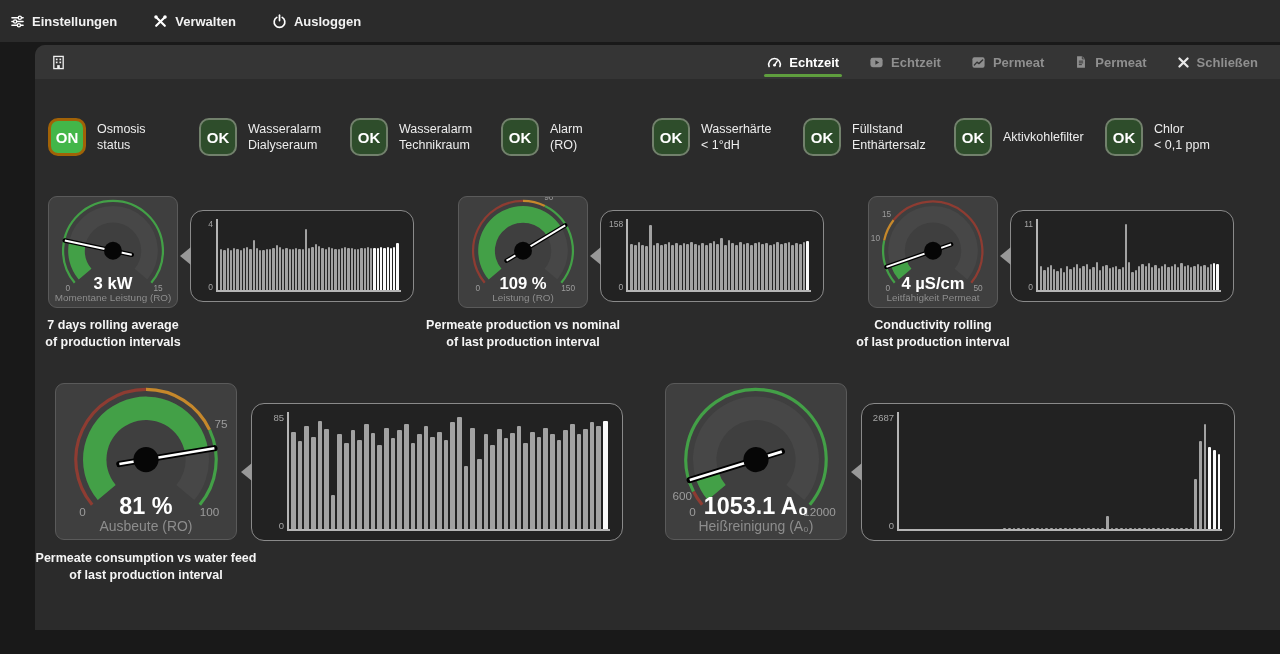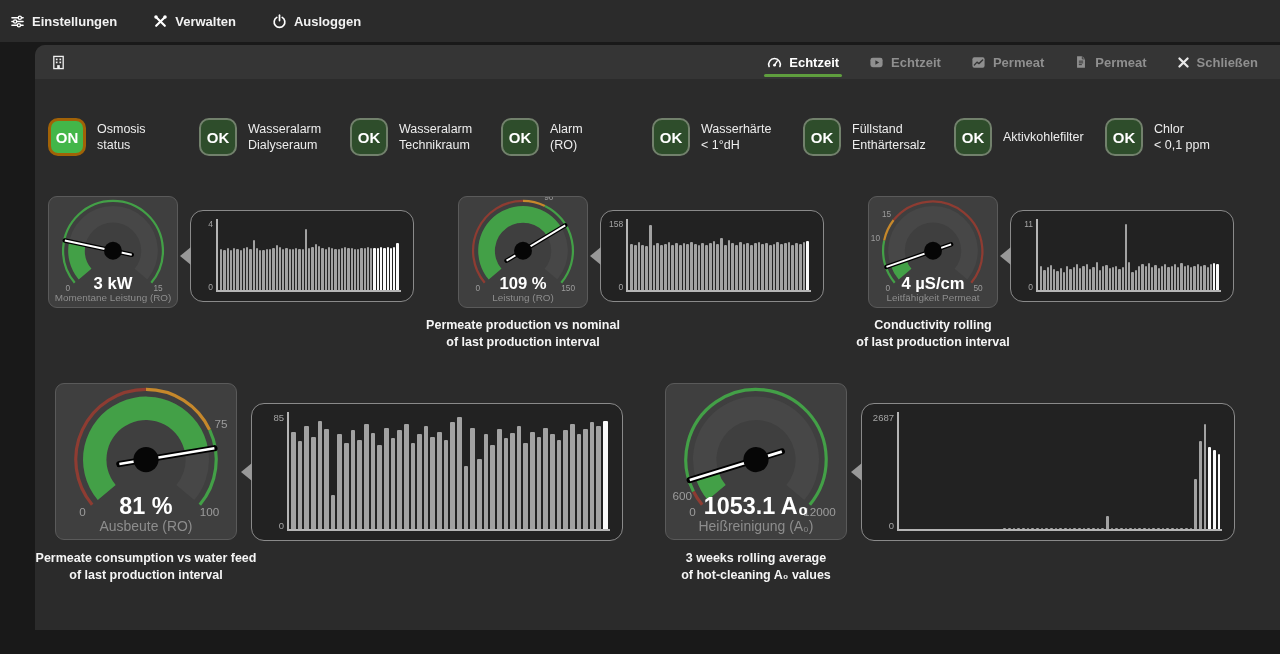--- a/index.html
+++ b/index.html
@@ -241,20 +241,22 @@
                 <path d="M 46.4 129.0 A 70 70 0 0 1 31.5 69.4 L 57.0 74.9 A 44 44 0 0 0 66.3 112.3 Z" fill="#43a047"></path>
                 <text x="29.5" y="143.1" class="gtick">0</text>
                 <text x="170.5" y="143.1" class="gtick">15</text>
                 <line x1="129.3" y1="90.2" x2="24.7" y2="68.0" stroke="#000" stroke-width="7" stroke-linecap="round"></line>
                 <line x1="129.3" y1="90.2" x2="24.7" y2="68.0" stroke="#fff" stroke-width="3"></line>
                 <circle cx="100" cy="84" r="14" fill="#060606"></circle>
                 <text x="100" y="144" class="gval">3 kW</text>
                 <text x="100" y="163" class="glabel">Momentane Leistung (RO)</text>
               </svg>
             </div>
+            <div class="caption">7 days rolling average
+of production intervals</div>
           </div>
           <div class="chart-card">
             <div class="ylab">
               <span>4</span>
               <span>0</span>
             </div>
             <div class="plot">
               <div class="bar" style="height: 58.75%;"></div>
               <div class="bar" style="height: 57.5%;"></div>
               <div class="bar" style="height: 60.5%;"></div>
@@ -573,22 +575,20 @@
                 <text x="29.5" y="143.1" class="gtick">0</text>
                 <text x="18.0" y="125.8" class="gtick">600</text>
                 <text x="170.5" y="143.1" class="gtick">12000</text>
                 <line x1="128.7" y1="75.1" x2="26.4" y2="106.7" stroke="#000" stroke-width="7" stroke-linecap="round"></line>
                 <line x1="128.7" y1="75.1" x2="26.4" y2="106.7" stroke="#fff" stroke-width="3"></line>
                 <circle cx="100" cy="84" r="14" fill="#060606"></circle>
                 <text x="100" y="144" class="gval">1053.1 A₀</text>
                 <text x="100" y="163" class="glabel">Heißreinigung (A₀)</text>
               </svg>
             </div>
-            <div class="caption">3 weeks rolling average
-of hot-cleaning A₀ values</div>
           </div>
           <div class="chart-card w2">
             <div class="ylab">
               <span>2687</span>
               <span>0</span>
             </div>
             <div class="plot">
               <div class="bar" style="height: 0%;"></div>
               <div class="bar" style="height: 0%;"></div>
               <div class="bar" style="height: 0%;"></div>

